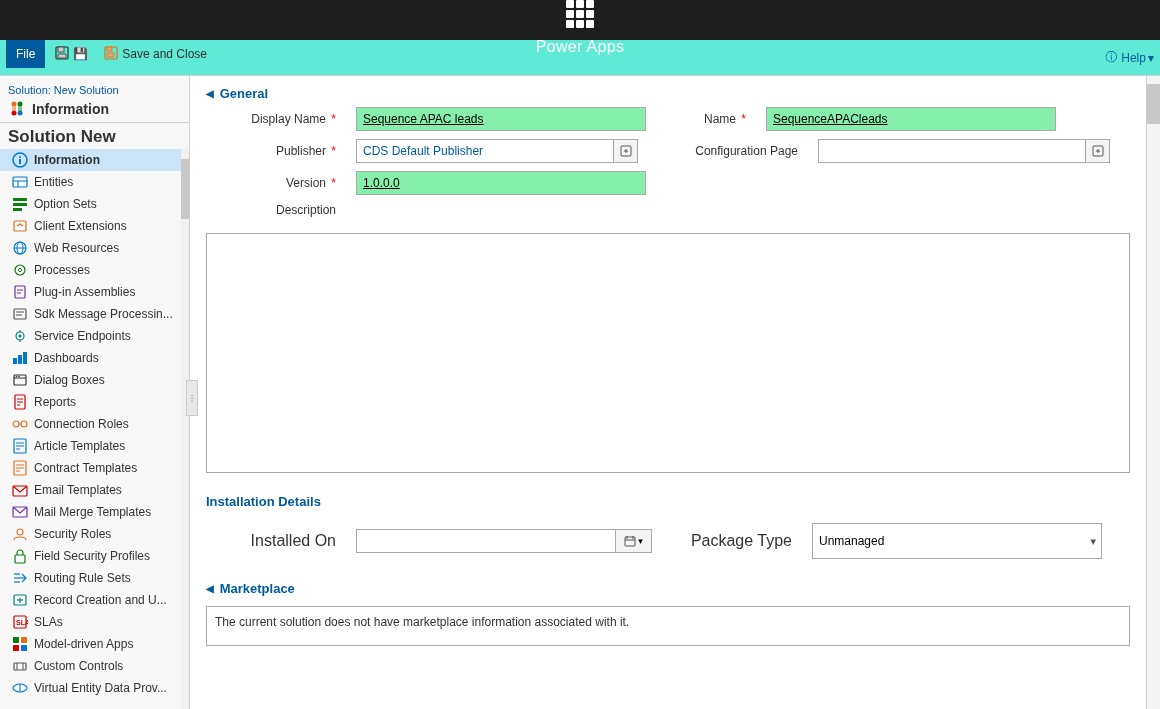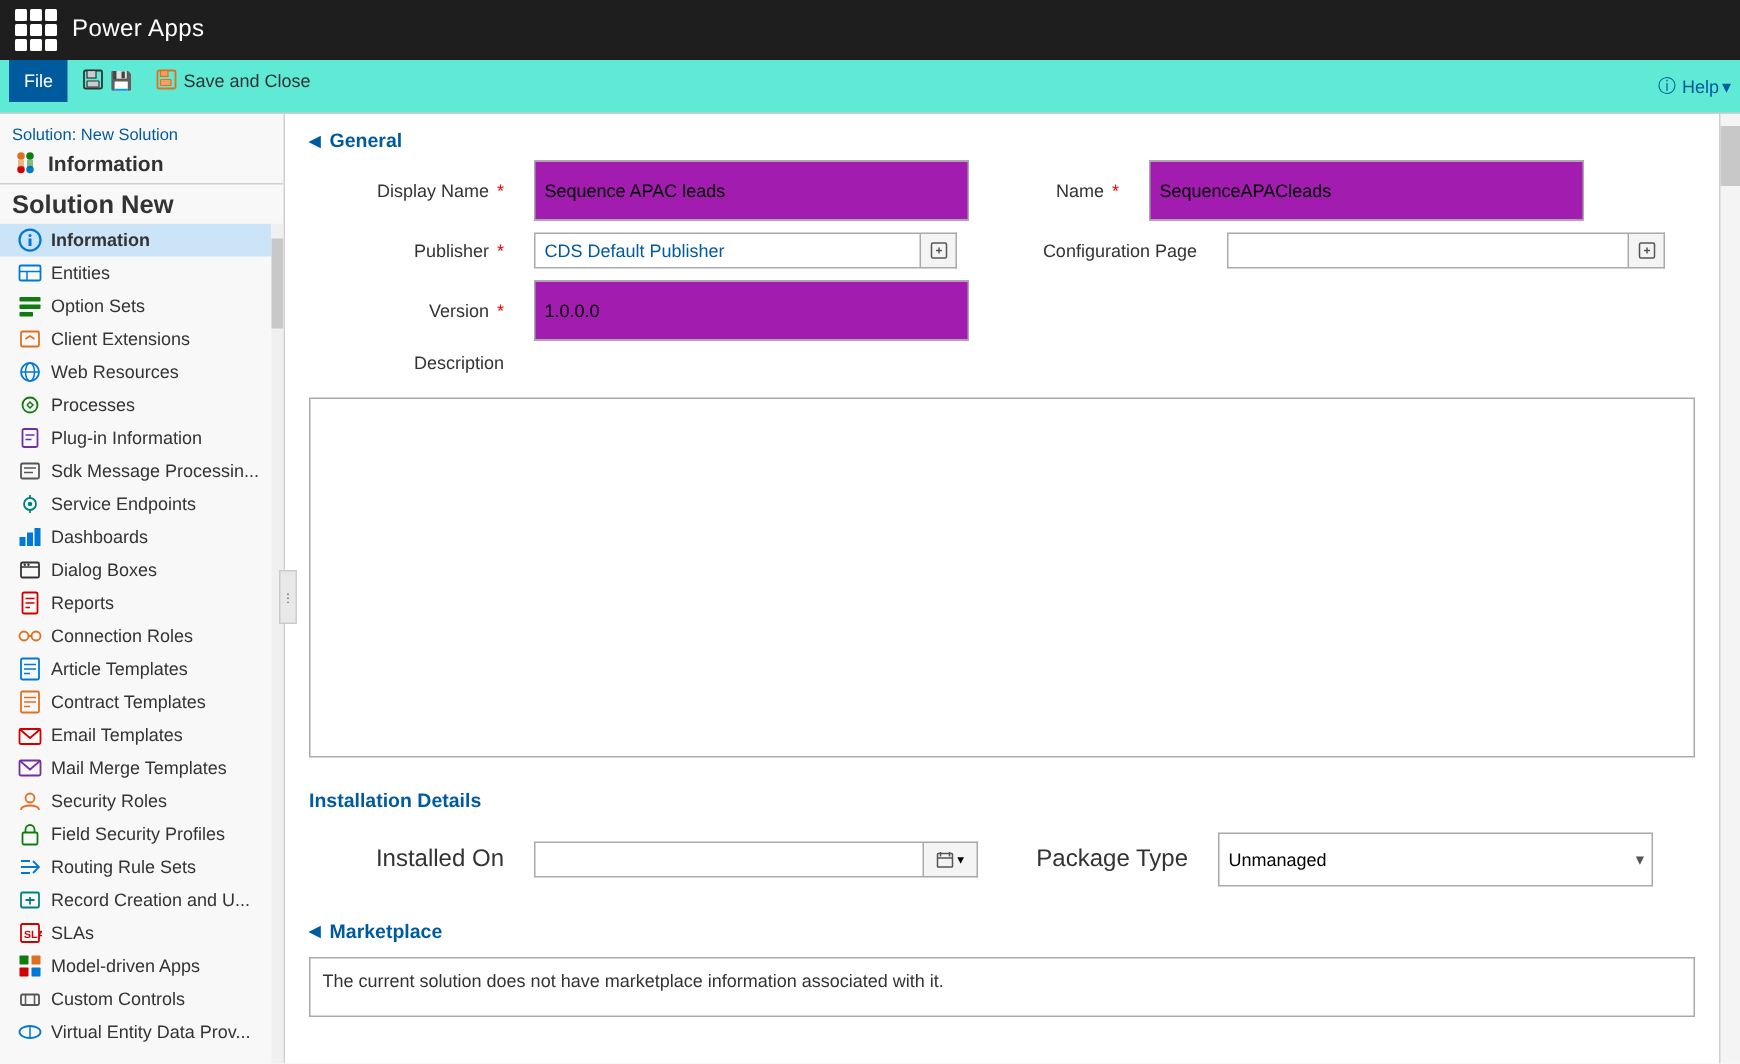--- a/index.html
+++ b/index.html
@@ -6,20 +6,21 @@
     body { font-family: 'Segoe UI', Arial, sans-serif; font-size: 12px; background: #f0f0f0; overflow: hidden; }
 
     
     .top-bar {
       background: #1e1e1e;
       height: 40px;
       display: flex;
       align-items: center;
       padding: 0 10px;
       gap: 10px;
+      flex-direction: column;
     }
     .waffle-icon {
       width: 28px; height: 28px;
       display: grid; grid-template-columns: repeat(3,8px); grid-template-rows: repeat(3,8px);
       gap: 2px; cursor: pointer;
     }
     .waffle-cell { background: white; border-radius: 1px; }
     .app-title {
       color: white; font-size: 16px; font-weight: 400; letter-spacing: 0.3px;
     }
@@ -116,21 +117,21 @@
     .form-area { padding: 0 16px 12px 16px; }
     .form-row {
       display: flex; align-items: center; margin-bottom: 8px; gap: 20px;
     }
     .form-label {
       width: 130px; text-align: right; font-size: 12px; color: #333; flex-shrink: 0;
     }
     .req { color: red; margin-left: 2px; }
     .form-input {
       border: 1px solid #aaa; padding: 3px 6px; font-size: 12px;
-      height: 40px; background: #a21caf; outline: none;
+      height: 24px; background: #86efac; outline: none; text-decoration: underline;
     }
     .input-lg { width: 290px; }
     .input-name { width: 290px; }
     .input-version { width: 290px; }
     .publisher-wrapper {
       display: flex; align-items: center;
     }
     .publisher-input {
       border: 1px solid #aaa; padding: 3px 6px; font-size: 12px;
       height: 24px; width: 258px; background: white; outline: none;
@@ -340,21 +341,21 @@
         </div>
 
         <div class="sidebar-item">
           <span class="sidebar-icon">
             <svg viewBox="0 0 16 16">
                 <rect x="3" y="2" width="10" height="12" rx="1" fill="none" stroke="#7030a0" stroke-width="1.2"></rect>
                 <line x1="5" y1="6" x2="11" y2="6" stroke="#7030a0" stroke-width="1"></line>
                 <line x1="5" y1="9" x2="9" y2="9" stroke="#7030a0" stroke-width="1"></line>
               </svg>
           </span>
-          <span>Plug-in Information</span>
+          <span>Plug-in Assemblies</span>
         </div>
 
         <div class="sidebar-item">
           <span class="sidebar-icon">
             <svg viewBox="0 0 16 16">
                 <rect x="2" y="3" width="12" height="10" rx="1" fill="none" stroke="#555" stroke-width="1.2"></rect>
                 <line x1="4" y1="6" x2="12" y2="6" stroke="#555" stroke-width="1"></line>
                 <line x1="4" y1="9" x2="10" y2="9" stroke="#555" stroke-width="1"></line>
               </svg>
           </span>

